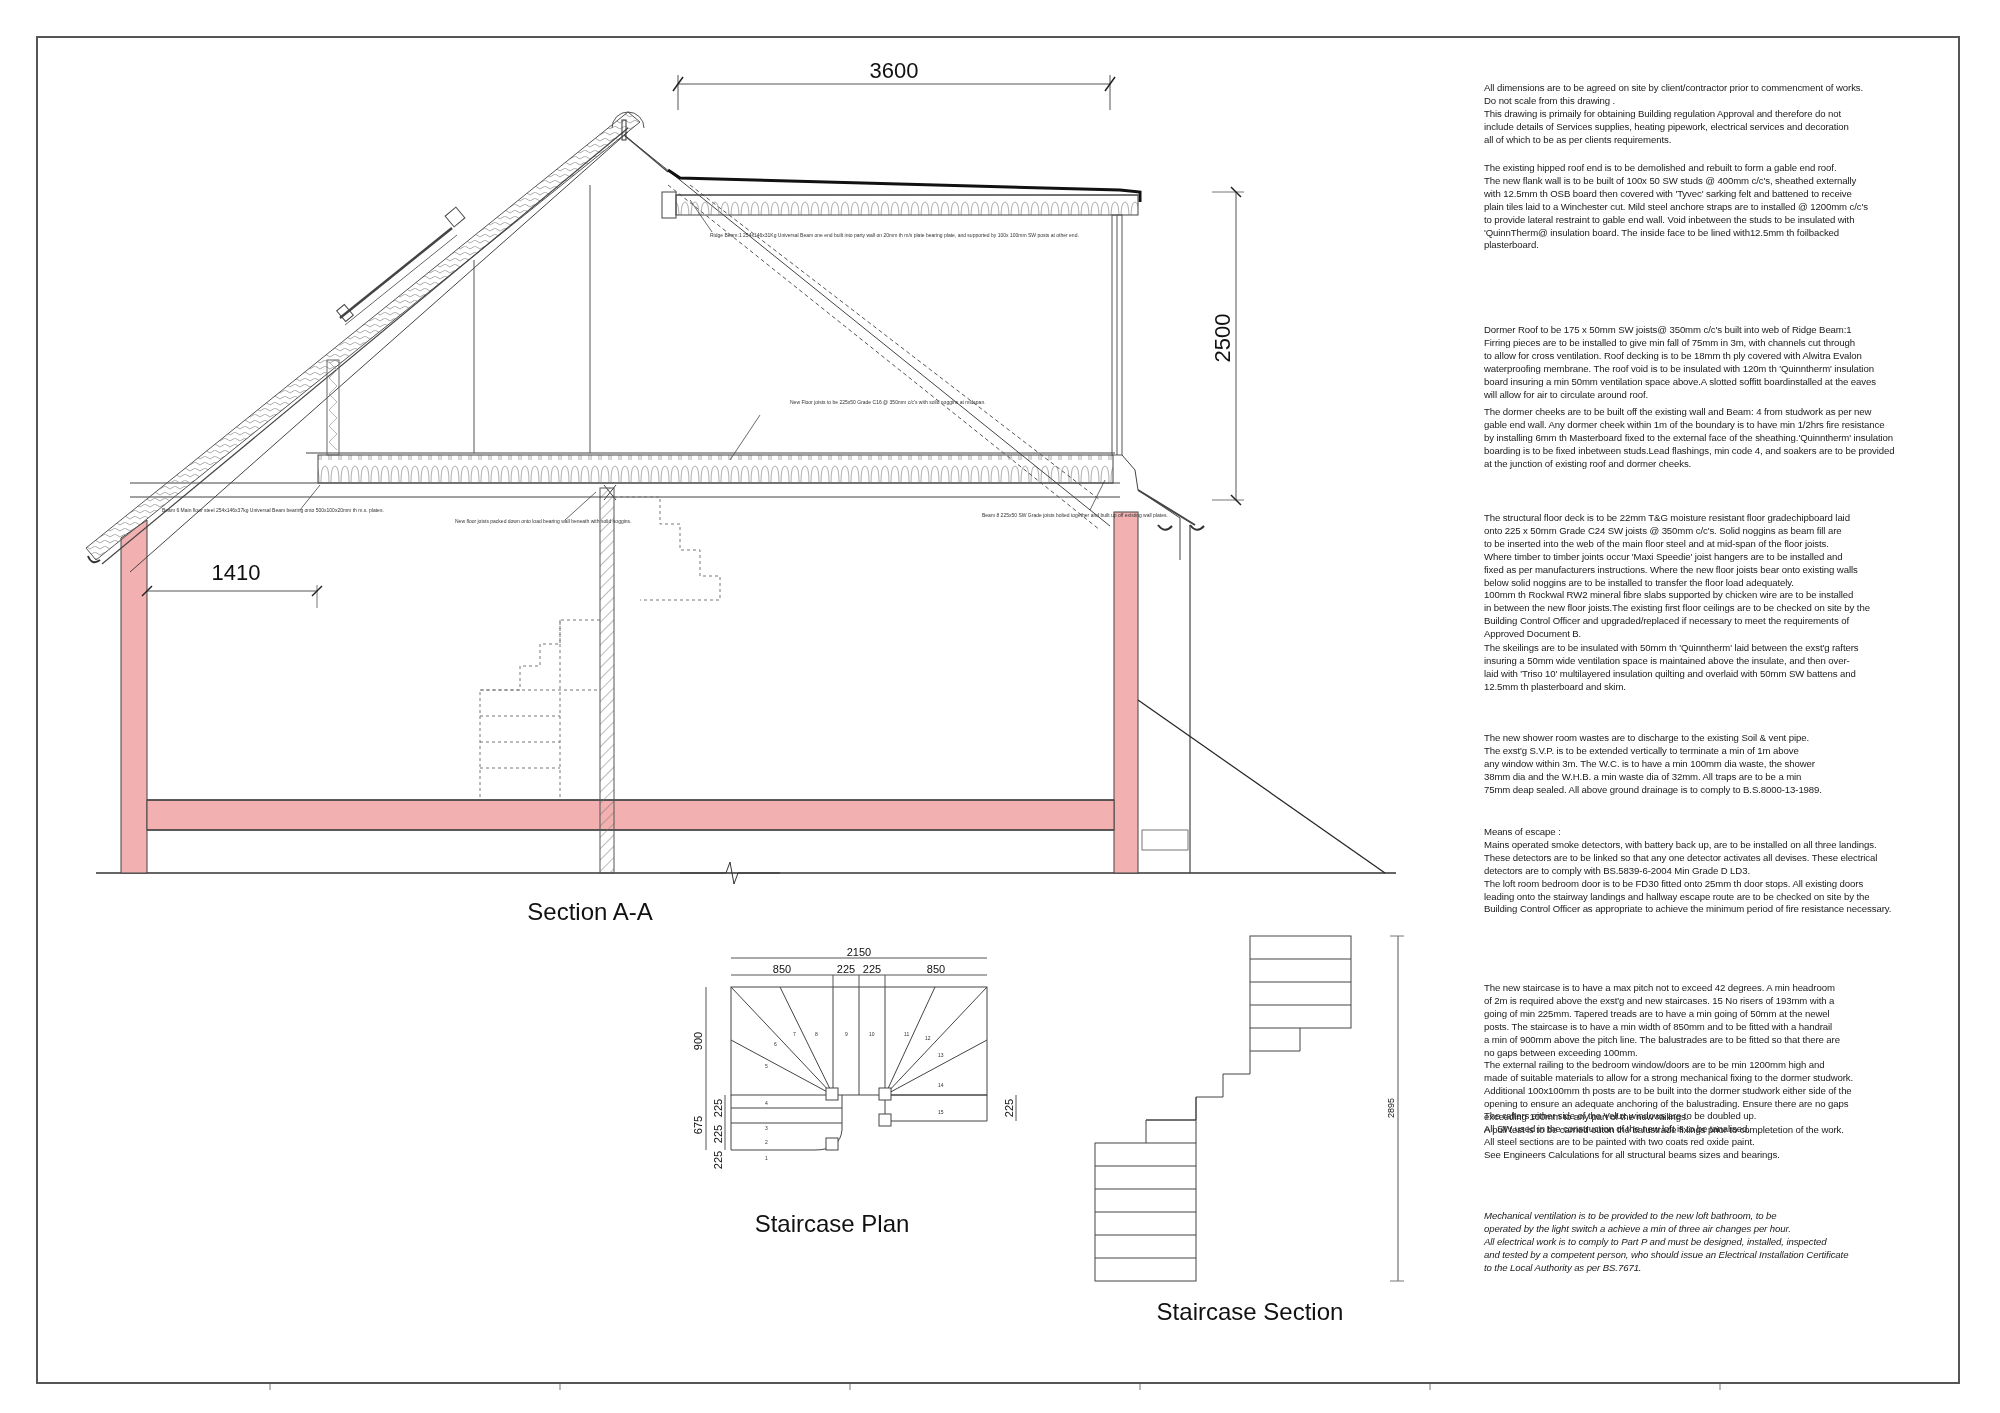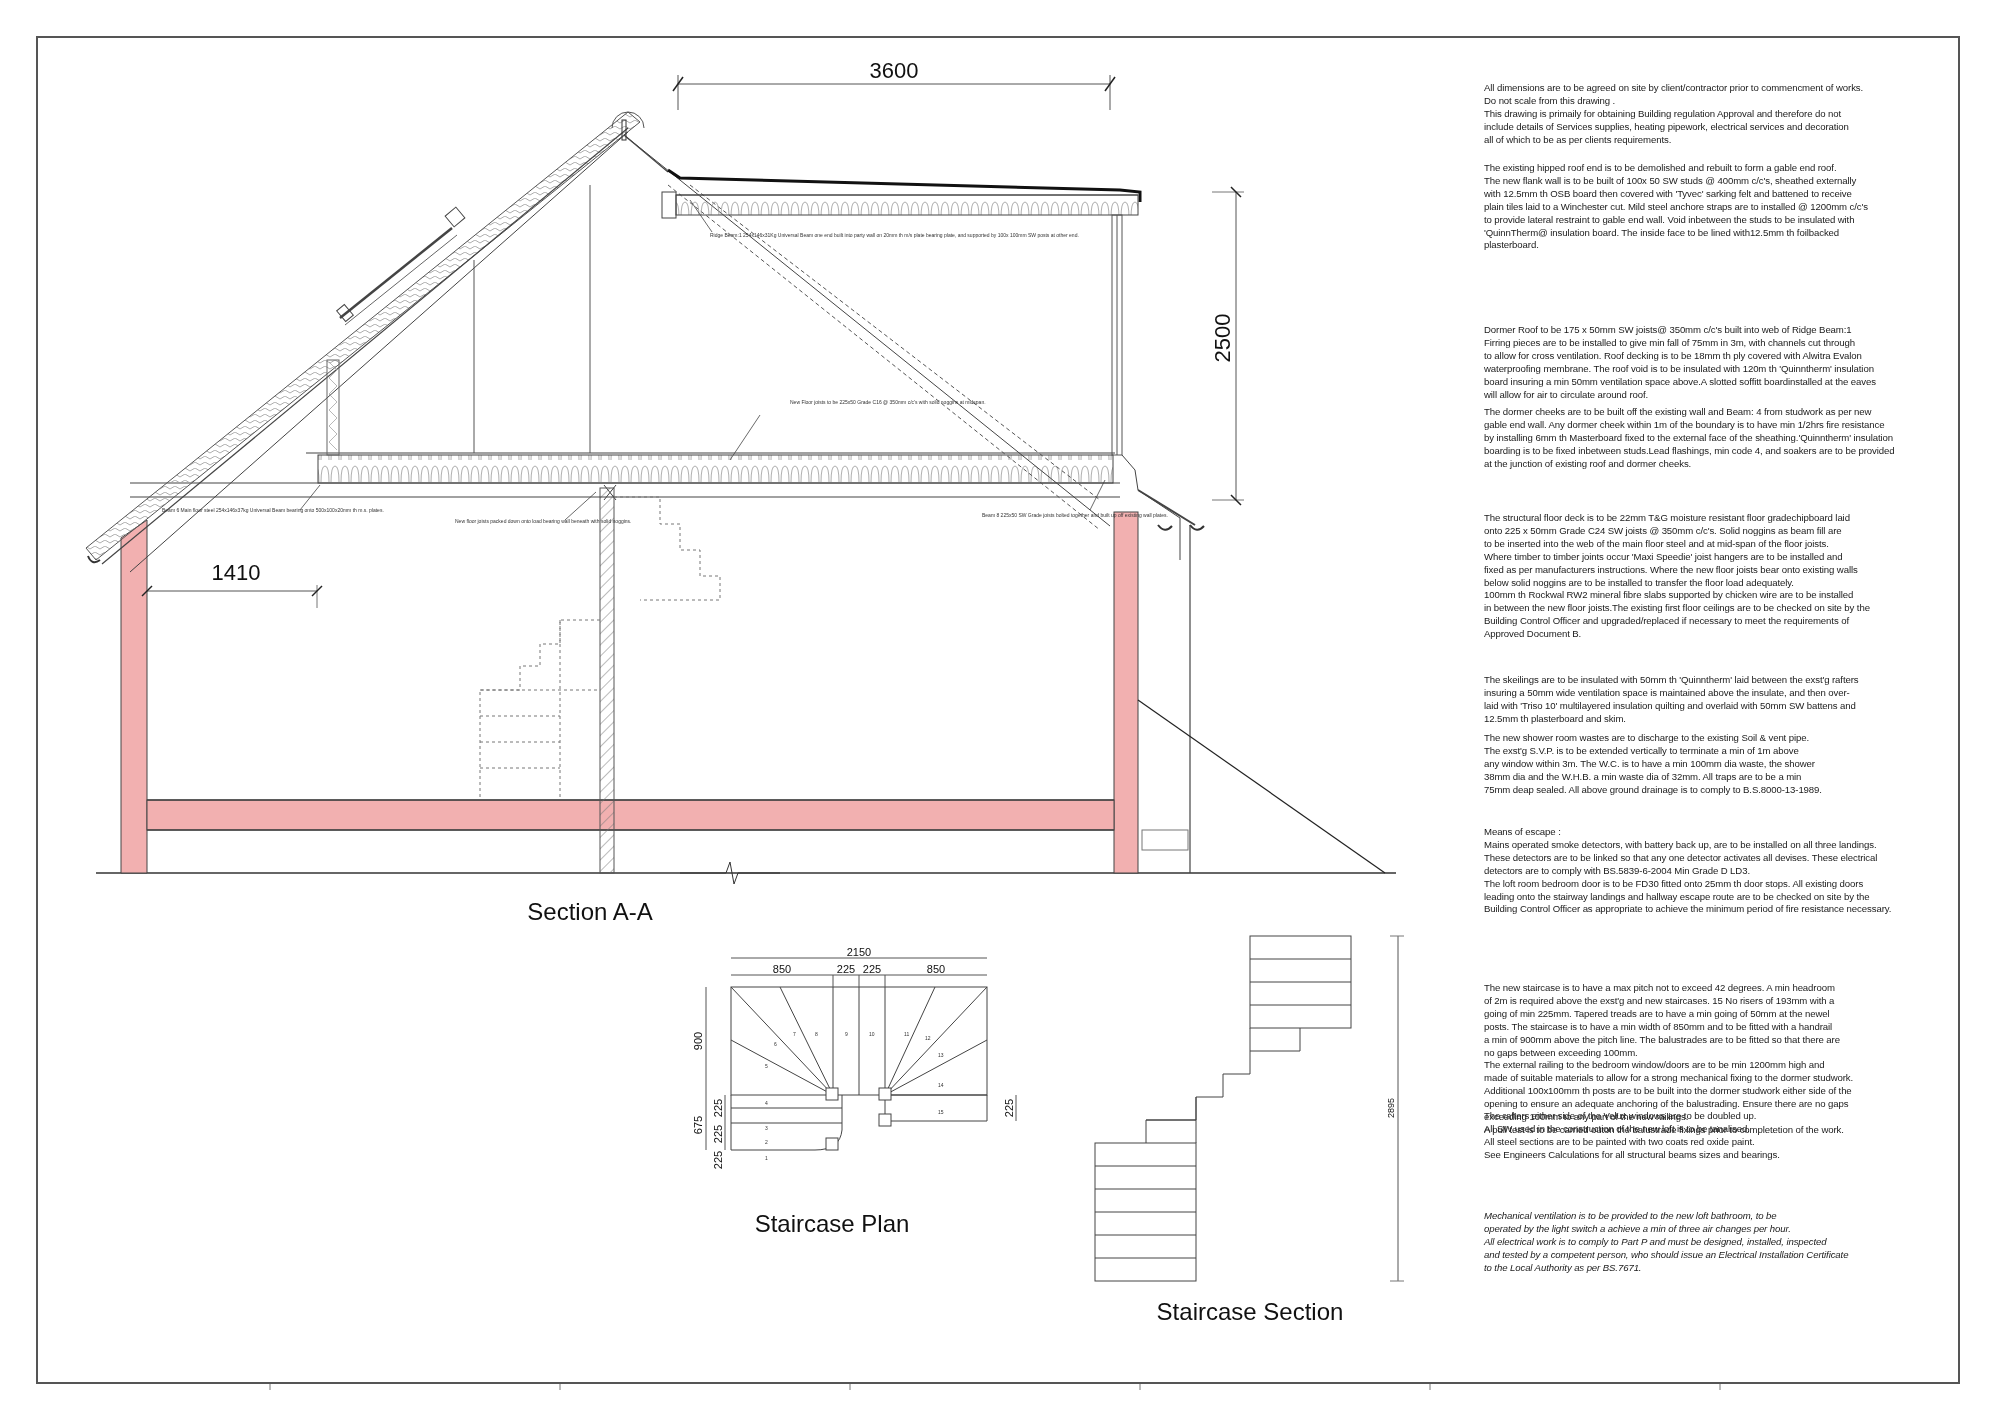--- a/index.html
+++ b/index.html
@@ -287,21 +287,21 @@
   <p class="note" style="position:absolute; top:442px;">The structural floor deck is to be 22mm T&amp;G moisture resistant floor gradechipboard laid
 onto 225 x 50mm Grade C24 SW joists @ 350mm c/c's. Solid noggins as beam fill are
 to be inserted into the web of the main floor steel and at mid-span of the floor joists.
 Where timber to timber joints occur 'Maxi Speedie' joist hangers are to be installed and
 fixed as per manufacturers instructions. Where the new floor joists bear onto existing walls
 below solid noggins are to be installed to transfer the floor load adequately.
 100mm th Rockwal RW2 mineral fibre slabs supported by chicken wire are to be installed
 in between the new floor joists.The existing first floor ceilings are to be checked on site by the
 Building Control Officer and upgraded/replaced if necessary to meet the requirements of
 Approved Document B.</p>
-  <p class="note" style="position:absolute; top:604px;">The skeilings are to be insulated with 50mm th 'Quinntherm' laid between the exst'g rafters
+  <p class="note" style="position:absolute; top:572px;">The skeilings are to be insulated with 50mm th 'Quinntherm' laid between the exst'g rafters
 insuring a 50mm wide ventilation space is maintained above the insulate, and then over-
 laid with 'Triso 10' multilayered insulation quilting and overlaid with 50mm SW battens and
 12.5mm th plasterboard and skim.</p>
   <p class="note" style="position:absolute; top:662px;">The new shower room wastes are to discharge to the existing Soil &amp; vent pipe.
 The exst'g S.V.P. is to be extended vertically to terminate a min of 1m above
 any window within 3m. The W.C. is to have a min 100mm dia waste, the shower
 38mm dia and the W.H.B. a min waste dia of 32mm. All traps are to be a min
 75mm deap sealed. All above ground drainage is to comply to B.S.8000-13-1989.</p>
   <p class="note" style="position:absolute; top:756px;">Means of escape :
 Mains operated smoke detectors, with battery back up, are to be installed on all three landings.

